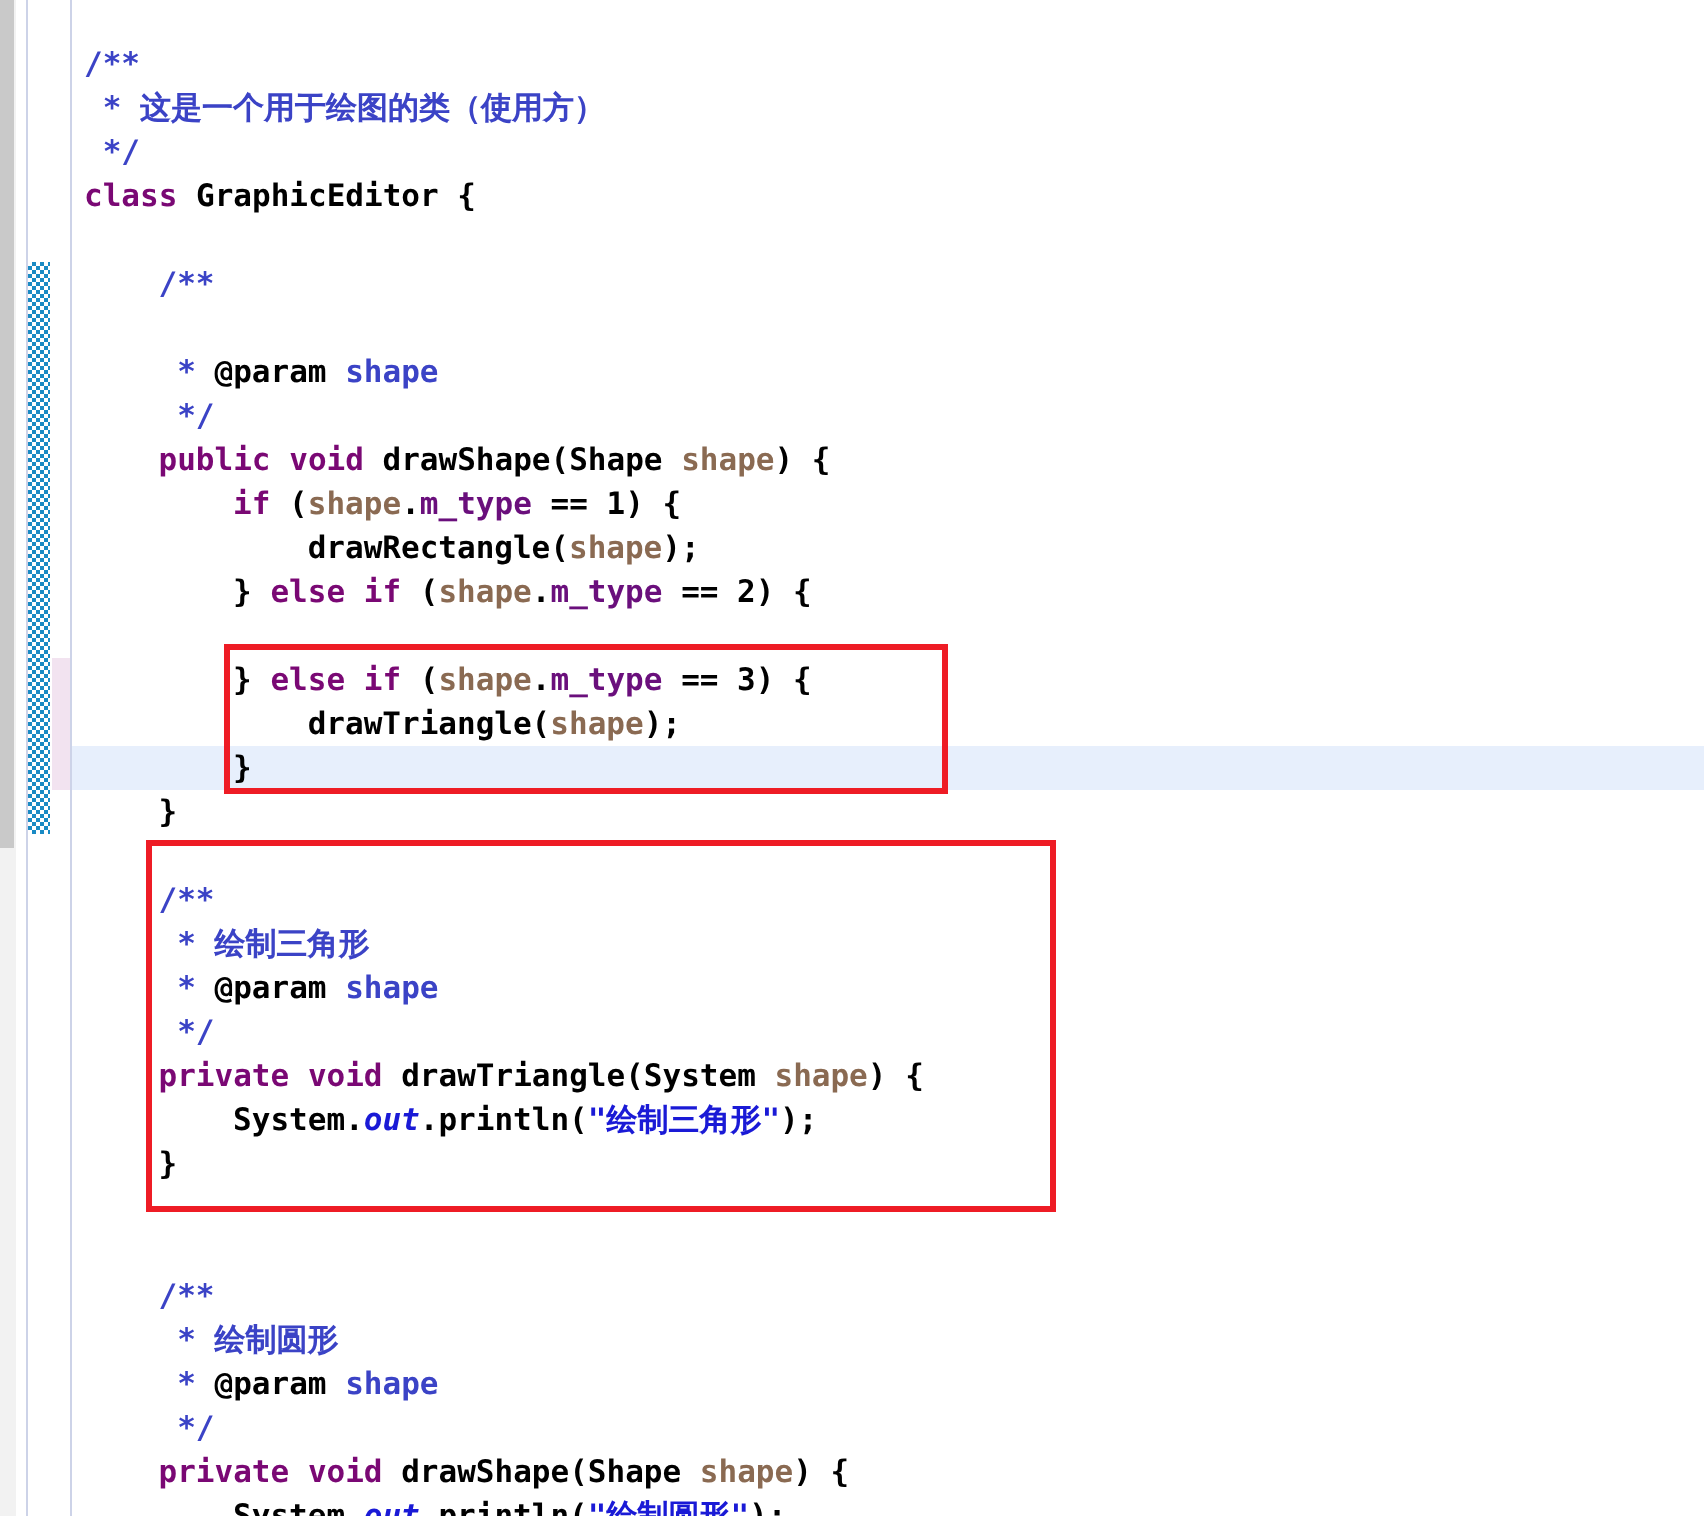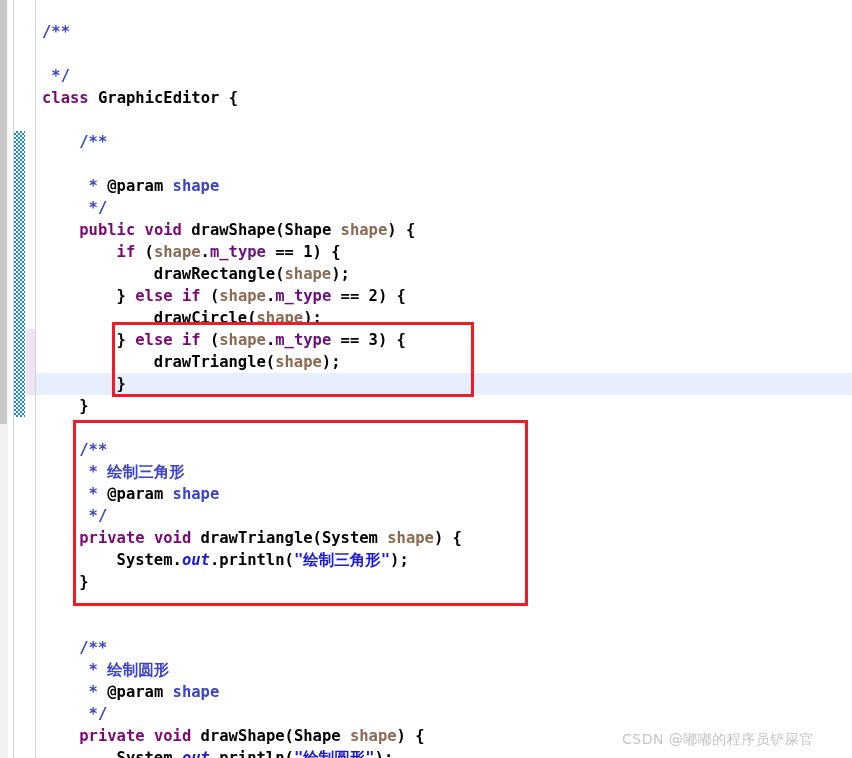--- a/index.html
+++ b/index.html
@@ -198,30 +198,30 @@
       <div class="ln" style="top: 703px;">34</div>
       <div class="ln" style="top: 725px;">35</div>
       <div class="ln" style="top: 747px;">36</div>
     </div>
 
   <div class="sep-b"></div>
 
   <div class="code-surface" id="code-surface">
       <div class="caret-line" style="top: 373px;"></div>
       <div class="code-line" style="top: 21px; left: 6px;"><span class="t-cmt">/**</span></div>
+      <div class="code-line" style="top: 43px; left: 6px;"><span class="t-cmt"> * 这是一个用于绘图的类（使用方）</span></div>
       <div class="code-line" style="top: 65px; left: 6px;"><span class="t-cmt"> */</span></div>
       <div class="code-line" style="top: 87px; left: 6px;"><span class="t-kw">class</span><span class="t-plain"> GraphicEditor {</span></div>
       <div class="code-line" style="top: 131px; left: 43.28px;"><span class="t-cmt">/**</span></div>
       <div class="code-line" style="top: 175px; left: 43.28px;"><span class="t-cmt"> * </span><span class="t-tag">@param</span><span class="t-cmt"> shape</span></div>
       <div class="code-line" style="top: 197px; left: 43.28px;"><span class="t-cmt"> */</span></div>
       <div class="code-line" style="top: 219px; left: 43.28px;"><span class="t-kw">public</span><span class="t-plain"> </span><span class="t-kw">void</span><span class="t-plain"> drawShape(Shape </span><span class="t-par">shape</span><span class="t-plain">) {</span></div>
       <div class="code-line" style="top: 241px; left: 80.56px;"><span class="t-kw">if</span><span class="t-plain"> (</span><span class="t-par">shape</span><span class="t-plain">.</span><span class="t-fld">m_type</span><span class="t-plain"> == 1) {</span></div>
       <div class="code-line" style="top: 263px; left: 117.84px;"><span class="t-plain">drawRectangle(</span><span class="t-par">shape</span><span class="t-plain">);</span></div>
       <div class="code-line" style="top: 285px; left: 80.56px;"><span class="t-plain">} </span><span class="t-kw">else if</span><span class="t-plain"> (</span><span class="t-par">shape</span><span class="t-plain">.</span><span class="t-fld">m_type</span><span class="t-plain"> == 2) {</span></div>
-      <div class="code-line" style="top: 307px; left: 117.84px;"><span class="t-plain">drawCircle(</span><span class="t-par">shape</span><span class="t-plain">);</span></div>
       <div class="code-line" style="top: 329px; left: 80.56px;"><span class="t-plain">} </span><span class="t-kw">else if</span><span class="t-plain"> (</span><span class="t-par">shape</span><span class="t-plain">.</span><span class="t-fld">m_type</span><span class="t-plain"> == 3) {</span></div>
       <div class="code-line" style="top: 351px; left: 117.84px;"><span class="t-plain">drawTriangle(</span><span class="t-par">shape</span><span class="t-plain">);</span></div>
       <div class="code-line" style="top: 373px; left: 80.56px;"><span class="t-plain">}</span></div>
       <div class="code-line" style="top: 395px; left: 43.28px;"><span class="t-plain">}</span></div>
       <div class="code-line" style="top: 439px; left: 43.28px;"><span class="t-cmt">/**</span></div>
       <div class="code-line" style="top: 461px; left: 43.28px;"><span class="t-cmt"> * 绘制三角形</span></div>
       <div class="code-line" style="top: 483px; left: 43.28px;"><span class="t-cmt"> * </span><span class="t-tag">@param</span><span class="t-cmt"> shape</span></div>
       <div class="code-line" style="top: 505px; left: 43.28px;"><span class="t-cmt"> */</span></div>
       <div class="code-line" style="top: 527px; left: 43.28px;"><span class="t-kw">private</span><span class="t-plain"> </span><span class="t-kw">void</span><span class="t-plain"> drawTriangle(System </span><span class="t-par">shape</span><span class="t-plain">) {</span></div>
       <div class="code-line" style="top: 549px; left: 80.56px;"><span class="t-plain">System.</span><span class="t-ital">out</span><span class="t-plain">.println(</span><span class="t-str">"绘制三角形"</span><span class="t-plain">);</span></div>
@@ -238,15 +238,14 @@
       <div class="annot-box opaque" style="left: 112px; top: 322px; width: 362px; height: 75px; border-color: rgb(238, 28, 37);"></div>
       <div class="annot-box" style="left: 73px; top: 420px; width: 455px; height: 186px; border-color: rgb(238, 28, 37);"></div>
       <div class="code-line" style="top: 329px; left: 116.56px;"><span class="t-plain">} </span><span class="t-kw">else if</span><span class="t-plain"> (</span><span class="t-par">shape</span><span class="t-plain">.</span><span class="t-fld">m_type</span><span class="t-plain"> == 3) {</span></div>
       <div class="code-line" style="top: 351px; left: 153.84px;"><span class="t-plain">drawTriangle(</span><span class="t-par">shape</span><span class="t-plain">);</span></div>
       <div style="position: absolute; background: rgb(231, 239, 252); left: 115px; top: 373px; width: 356px; height: 22px;"></div>
       <div class="code-line" style="top: 373px; left: 116.56px;"><span class="t-plain">}</span></div>
       <div class="annot-box" style="left: 112px; top: 322px; width: 362px; height: 75px; border-color: rgb(238, 28, 37);"></div>
       <div class="annot-box" style="left: 73px; top: 420px; width: 455px; height: 186px; border-color: rgb(238, 28, 37);"></div>
     </div>
 
-  <div class="watermark" id="watermark" style="left: 622px; top: 731px;">CSDN @嘟嘟的程序员铲屎官</div>
 
 </div>
 
 </body></html>

